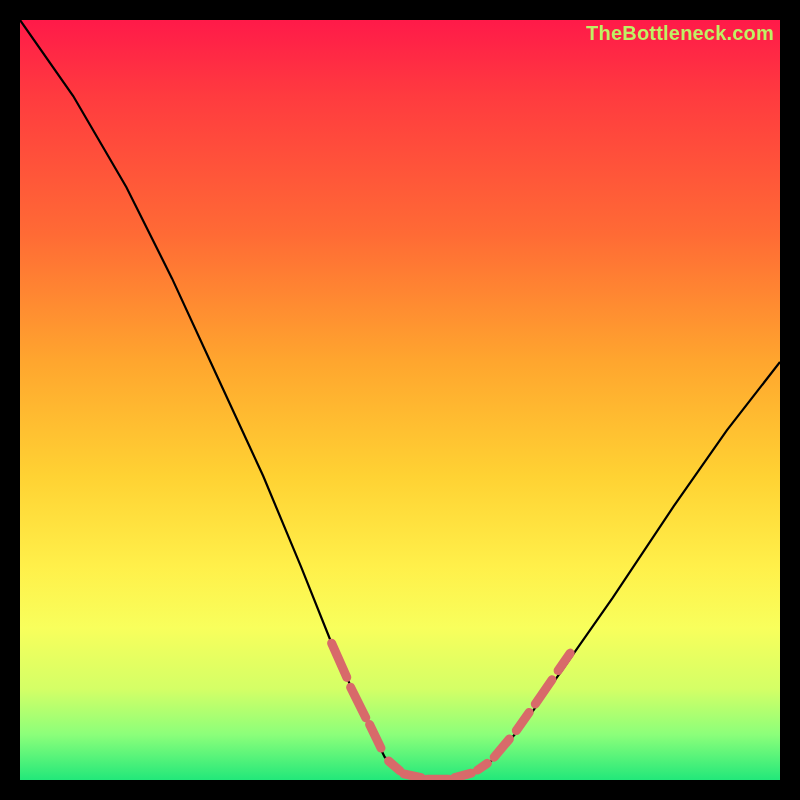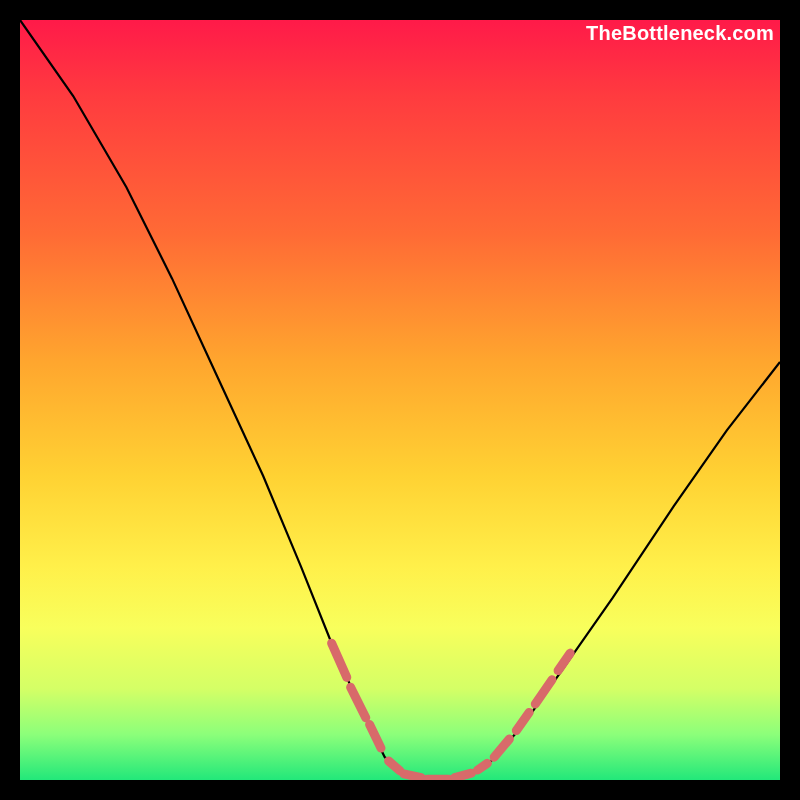--- a/index.html
+++ b/index.html
@@ -39,21 +39,21 @@
       #22e87a 100%
     );
   }
   .attrib {
     position: absolute;
     top: 2px;
     right: 6px;
     font-family: Arial, Helvetica, sans-serif;
     font-size: 20px;
     font-weight: 600;
-    color: #ffffff;
+    color: #bef264;
     letter-spacing: 0.2px;
   }
   svg.curve {
     position: absolute;
     left: 0;
     top: 0;
     width: 760px;
     height: 760px;
   }
 </style>

